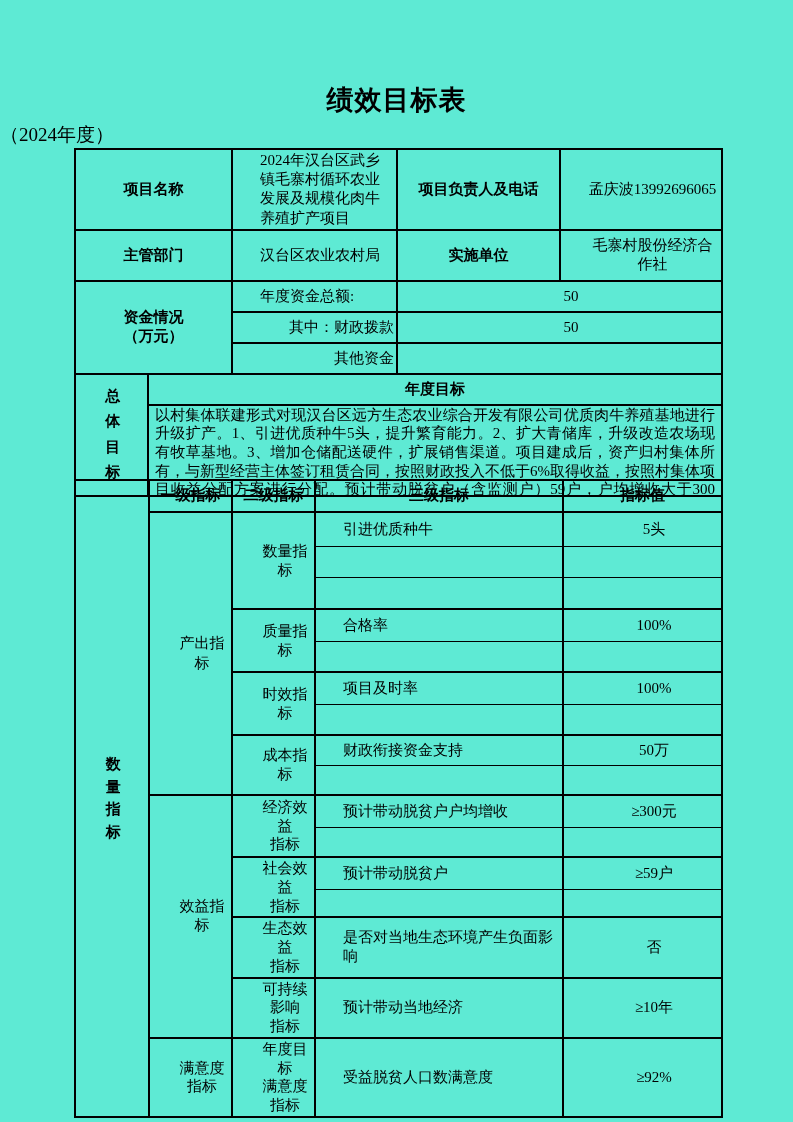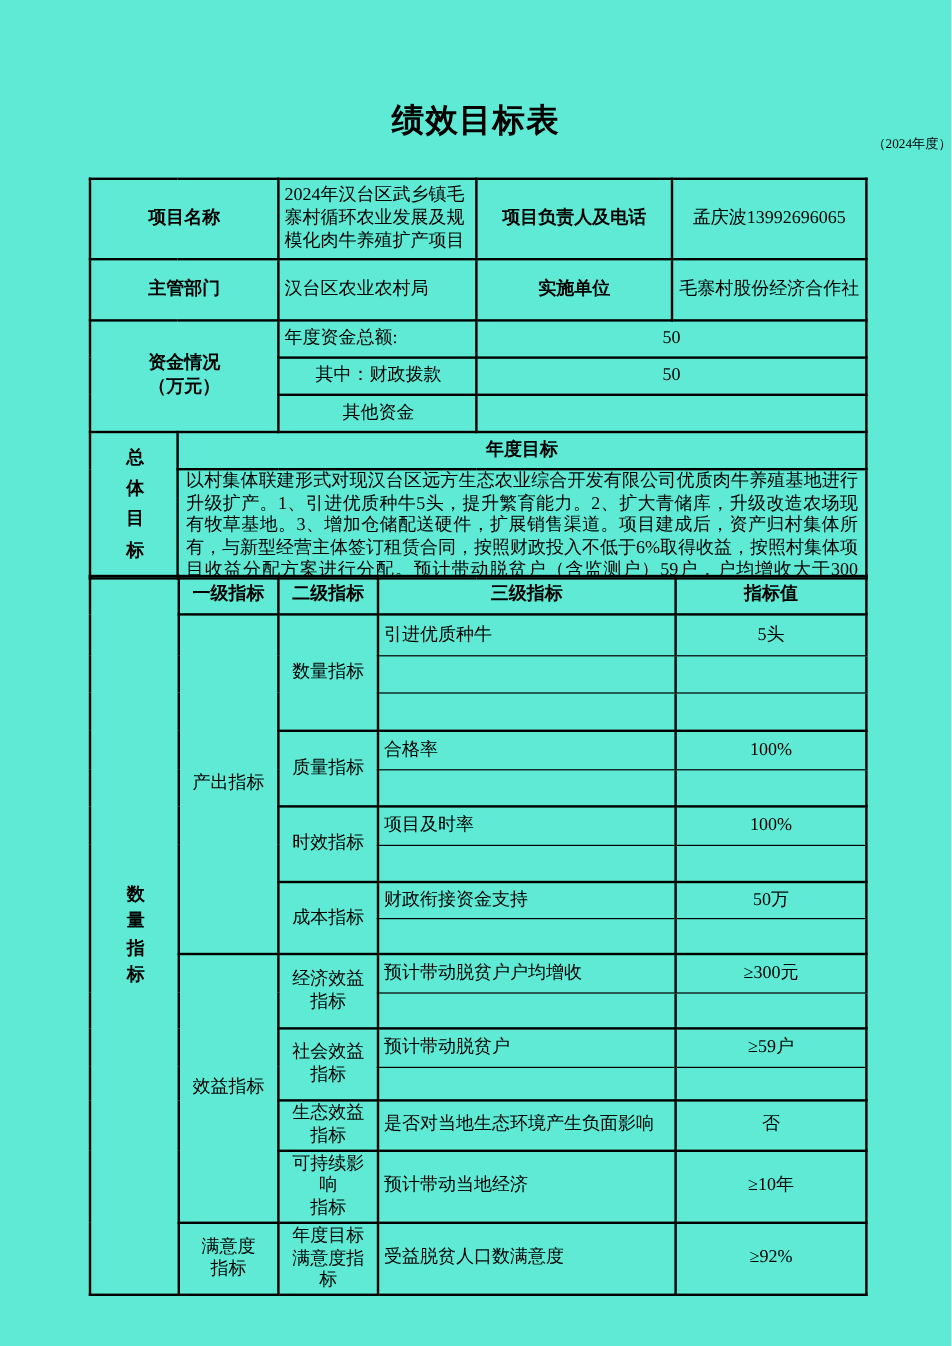--- a/index.html
+++ b/index.html
@@ -1,30 +1,30 @@
 <!DOCTYPE html>
 <html><head>
 <meta charset="utf-8">
 <style>
   html,body{margin:0;padding:0;background:#fff;}
   .page{position:relative;width:793px;height:1122px;background:#5eead4;overflow:hidden;
         font-family:"Liberation Serif","DejaVu Serif",serif;color:#000;}
   .title{position:absolute;top:82px;left:0;width:100%;text-align:center;
          font-size:27px;font-weight:bold;letter-spacing:1px;}
-  .subtitle{position:absolute;top:112px;left:0;width:100%;text-align:right;font-size:11px;}
+  .subtitle{position:absolute;top:122px;left:0;width:100%;text-align:left;font-size:19px;}
   table{border-collapse:collapse;table-layout:fixed;position:absolute;left:74px;width:647px;}
   .t1{top:148px;}
   .t2{top:479px;}
   td,th{border:2px solid #000;padding:1px 4px;font-size:15px;line-height:1.28;
         vertical-align:middle;overflow:hidden;}
   th{font-weight:bold;text-align:center;}
-  td{font-weight:normal;}
+  td{font-weight:normal;padding-left:27px;}
   .l{text-align:left;}
   .c{text-align:center;}
-  .r{text-align:center;padding-right:2px;border-radius:14px;}
+  .r{text-align:right;padding-right:2px;border-radius:14px;}
   .tb{border-bottom-width:1px;}
   .tt{border-top-width:1px;}
   .pre{white-space:pre-line;}
   .l2{text-align:center;white-space:pre-line;line-height:1.25;}
   .vert{display:inline-block;width:1.15em;word-break:break-all;font-weight:bold;
         line-height:1.7;text-align:right;}
   .vert.tall{line-height:1.5;}
   .goal{padding:0 6px;vertical-align:top;}
   .goal-inner{height:89px;overflow:hidden;text-align:justify;line-height:18.6px;font-size:15px;}
 </style>

